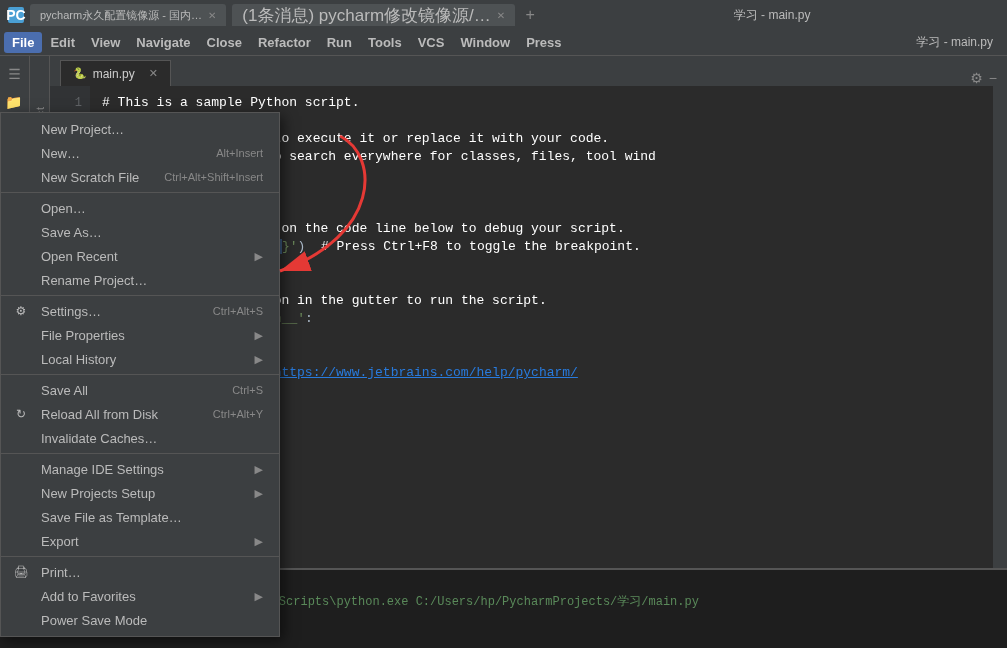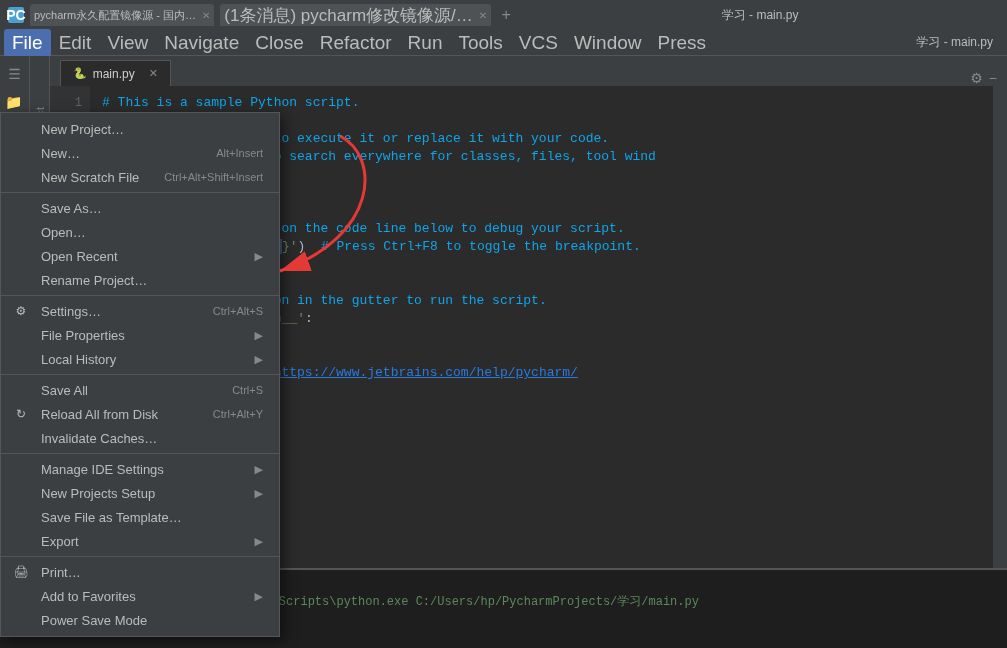--- a/index.html
+++ b/index.html
@@ -27,21 +27,21 @@
       width: 16px; height: 16px;
       background: #4a9fd4;
       border-radius: 2px;
       display: flex; align-items: center; justify-content: center;
       font-size: 14px; color: white; font-weight: bold;
     }
     .tab {
       height: 22px;
       background: #4e5254;
       border-radius: 3px 3px 0 0;
-      padding: 0 4px;
+      padding: 0 10px;
       display: flex; align-items: center;
       font-size: 12px; color: #bbb;
       gap: 6px;
       justify-content: flex-end;
     }
     .tab-close { font-size: 10px; color: #888; cursor: pointer; }
     .tab-new { width: 18px; height: 18px; display:flex;align-items:center;justify-content:center; color:#888; font-size:16px; }
     .titlebar-title { margin-left: auto; margin-right: auto; color: #bbb; font-size: 12px; }
 
     
@@ -49,23 +49,24 @@
       height: 26px;
       background: #3c3f41;
       display: flex;
       align-items: center;
       padding: 0 4px;
       border-bottom: 1px solid #555;
     }
     .menu-item {
       padding: 3px 8px;
       color: #bbb;
-      font-size: 19px;
+      font-size: 13px;
       cursor: pointer;
       border-radius: 3px;
+      font-weight: bold;
     }
     .menu-item:hover, .menu-item.active {
       background: #4b6eaf;
       color: #fff;
     }
     .menu-item.active { background: #4b6eaf; }
     .menu-right { margin-left: auto; color: #bbb; font-size: 12px; padding-right: 10px; }
 
     
     .main-area {
@@ -190,21 +191,21 @@
     }
     .run-arrow {
       color: #5a8a5a;
       margin-right: 2px;
       font-size: 10px;
     }
     .code-text { white-space: pre; }
     .kw { color: #cc7832; }
     .fn { color: #ffc66d; }
     .str { color: #6a8759; }
-    .cm { color: #0ea5e9; }
+    .cm { color: #ffffff; }
     .hl-var { background: #3d5a80; padding: 0 1px; }
     .link { color: #287bde; text-decoration: underline; }
 
     
     .terminal {
       height: 120px;
       background: #1e1e1e;
       border-top: 2px solid #555;
       padding: 6px 10px;
       font-family: 'Courier New', monospace;
@@ -431,25 +432,25 @@
         <span class="shortcut">Alt+Insert</span>
       </div>
       <div class="menu-section-item">
         <span class="menu-icon"></span>
         <span class="menu-text">New Scratch File</span>
         <span class="shortcut">Ctrl+Alt+Shift+Insert</span>
       </div>
       <div class="menu-divider"></div>
       <div class="menu-section-item">
         <span class="menu-icon"></span>
+        <span class="menu-text">Open…</span>
+      </div>
+      <div class="menu-section-item">
+        <span class="menu-icon"></span>
         <span class="menu-text">Save As…</span>
-      </div>
-      <div class="menu-section-item">
-        <span class="menu-icon"></span>
-        <span class="menu-text">Open…</span>
       </div>
       <div class="menu-section-item">
         <span class="menu-icon"></span>
         <span class="menu-text">Open Recent</span>
         <span class="arrow">▶</span>
       </div>
       <div class="menu-section-item">
         <span class="menu-icon"></span>
         <span class="menu-text">Rename Project…</span>
       </div>

